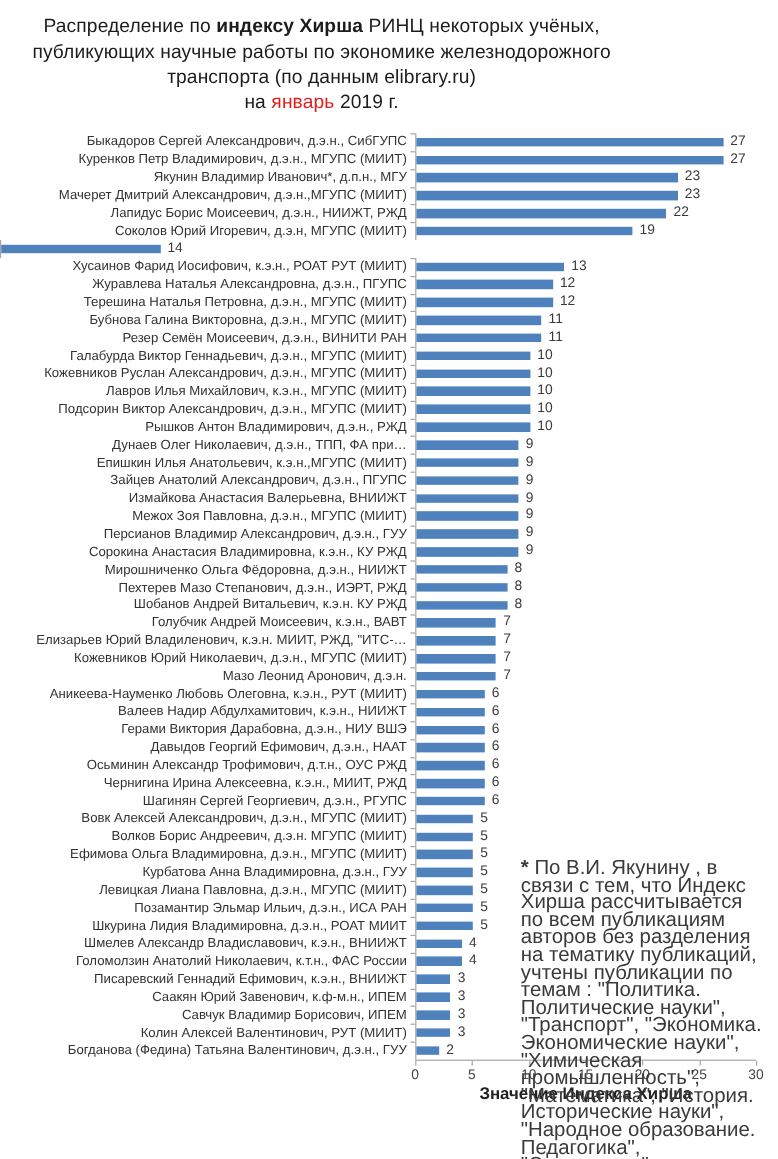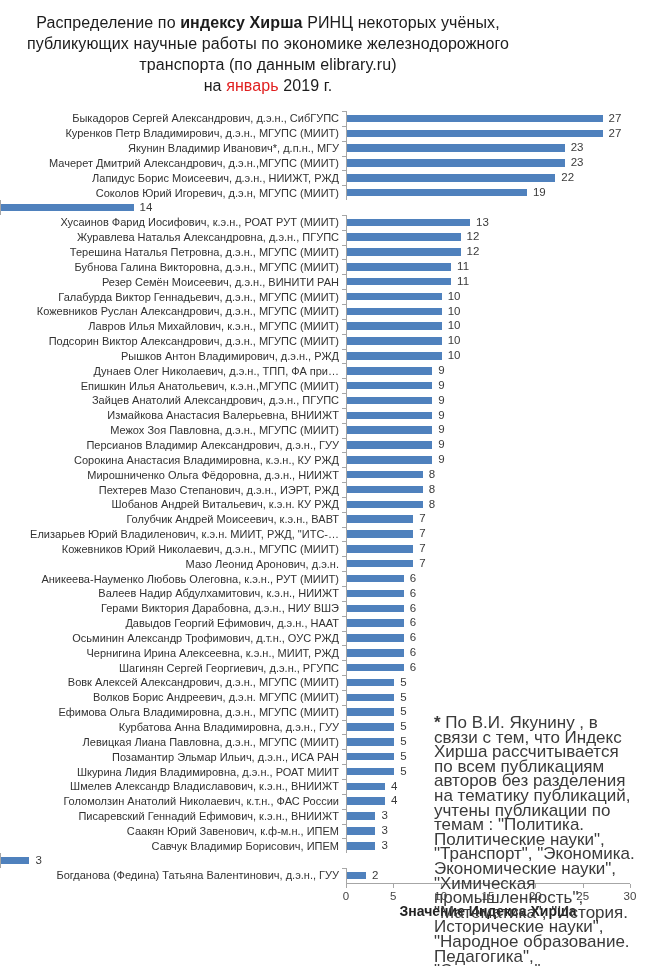--- a/index.html
+++ b/index.html
@@ -468,20 +468,21 @@
         </div>
       </div>
       <div class="crow">
         <div class="clabel">Савчук Владимир Борисович, ИПЕМ</div>
         <div class="cplot">
           <div class="cbar" style="width: 28.4px; background: rgb(79, 129, 189);"></div>
           <span class="cval">3</span>
         </div>
       </div>
       <div class="crow">
+        <div class="clabel">Колин Алексей Валентинович, РУТ (МИИТ)</div>
         <div class="cplot">
           <div class="cbar" style="width: 28.4px; background: rgb(79, 129, 189);"></div>
           <span class="cval">3</span>
         </div>
       </div>
       <div class="crow">
         <div class="clabel">Богданова (Федина) Татьяна Валентинович, д.э.н., ГУУ</div>
         <div class="cplot">
           <div class="cbar" style="width: 18.9px; background: rgb(79, 129, 189);"></div>
           <span class="cval">2</span>

